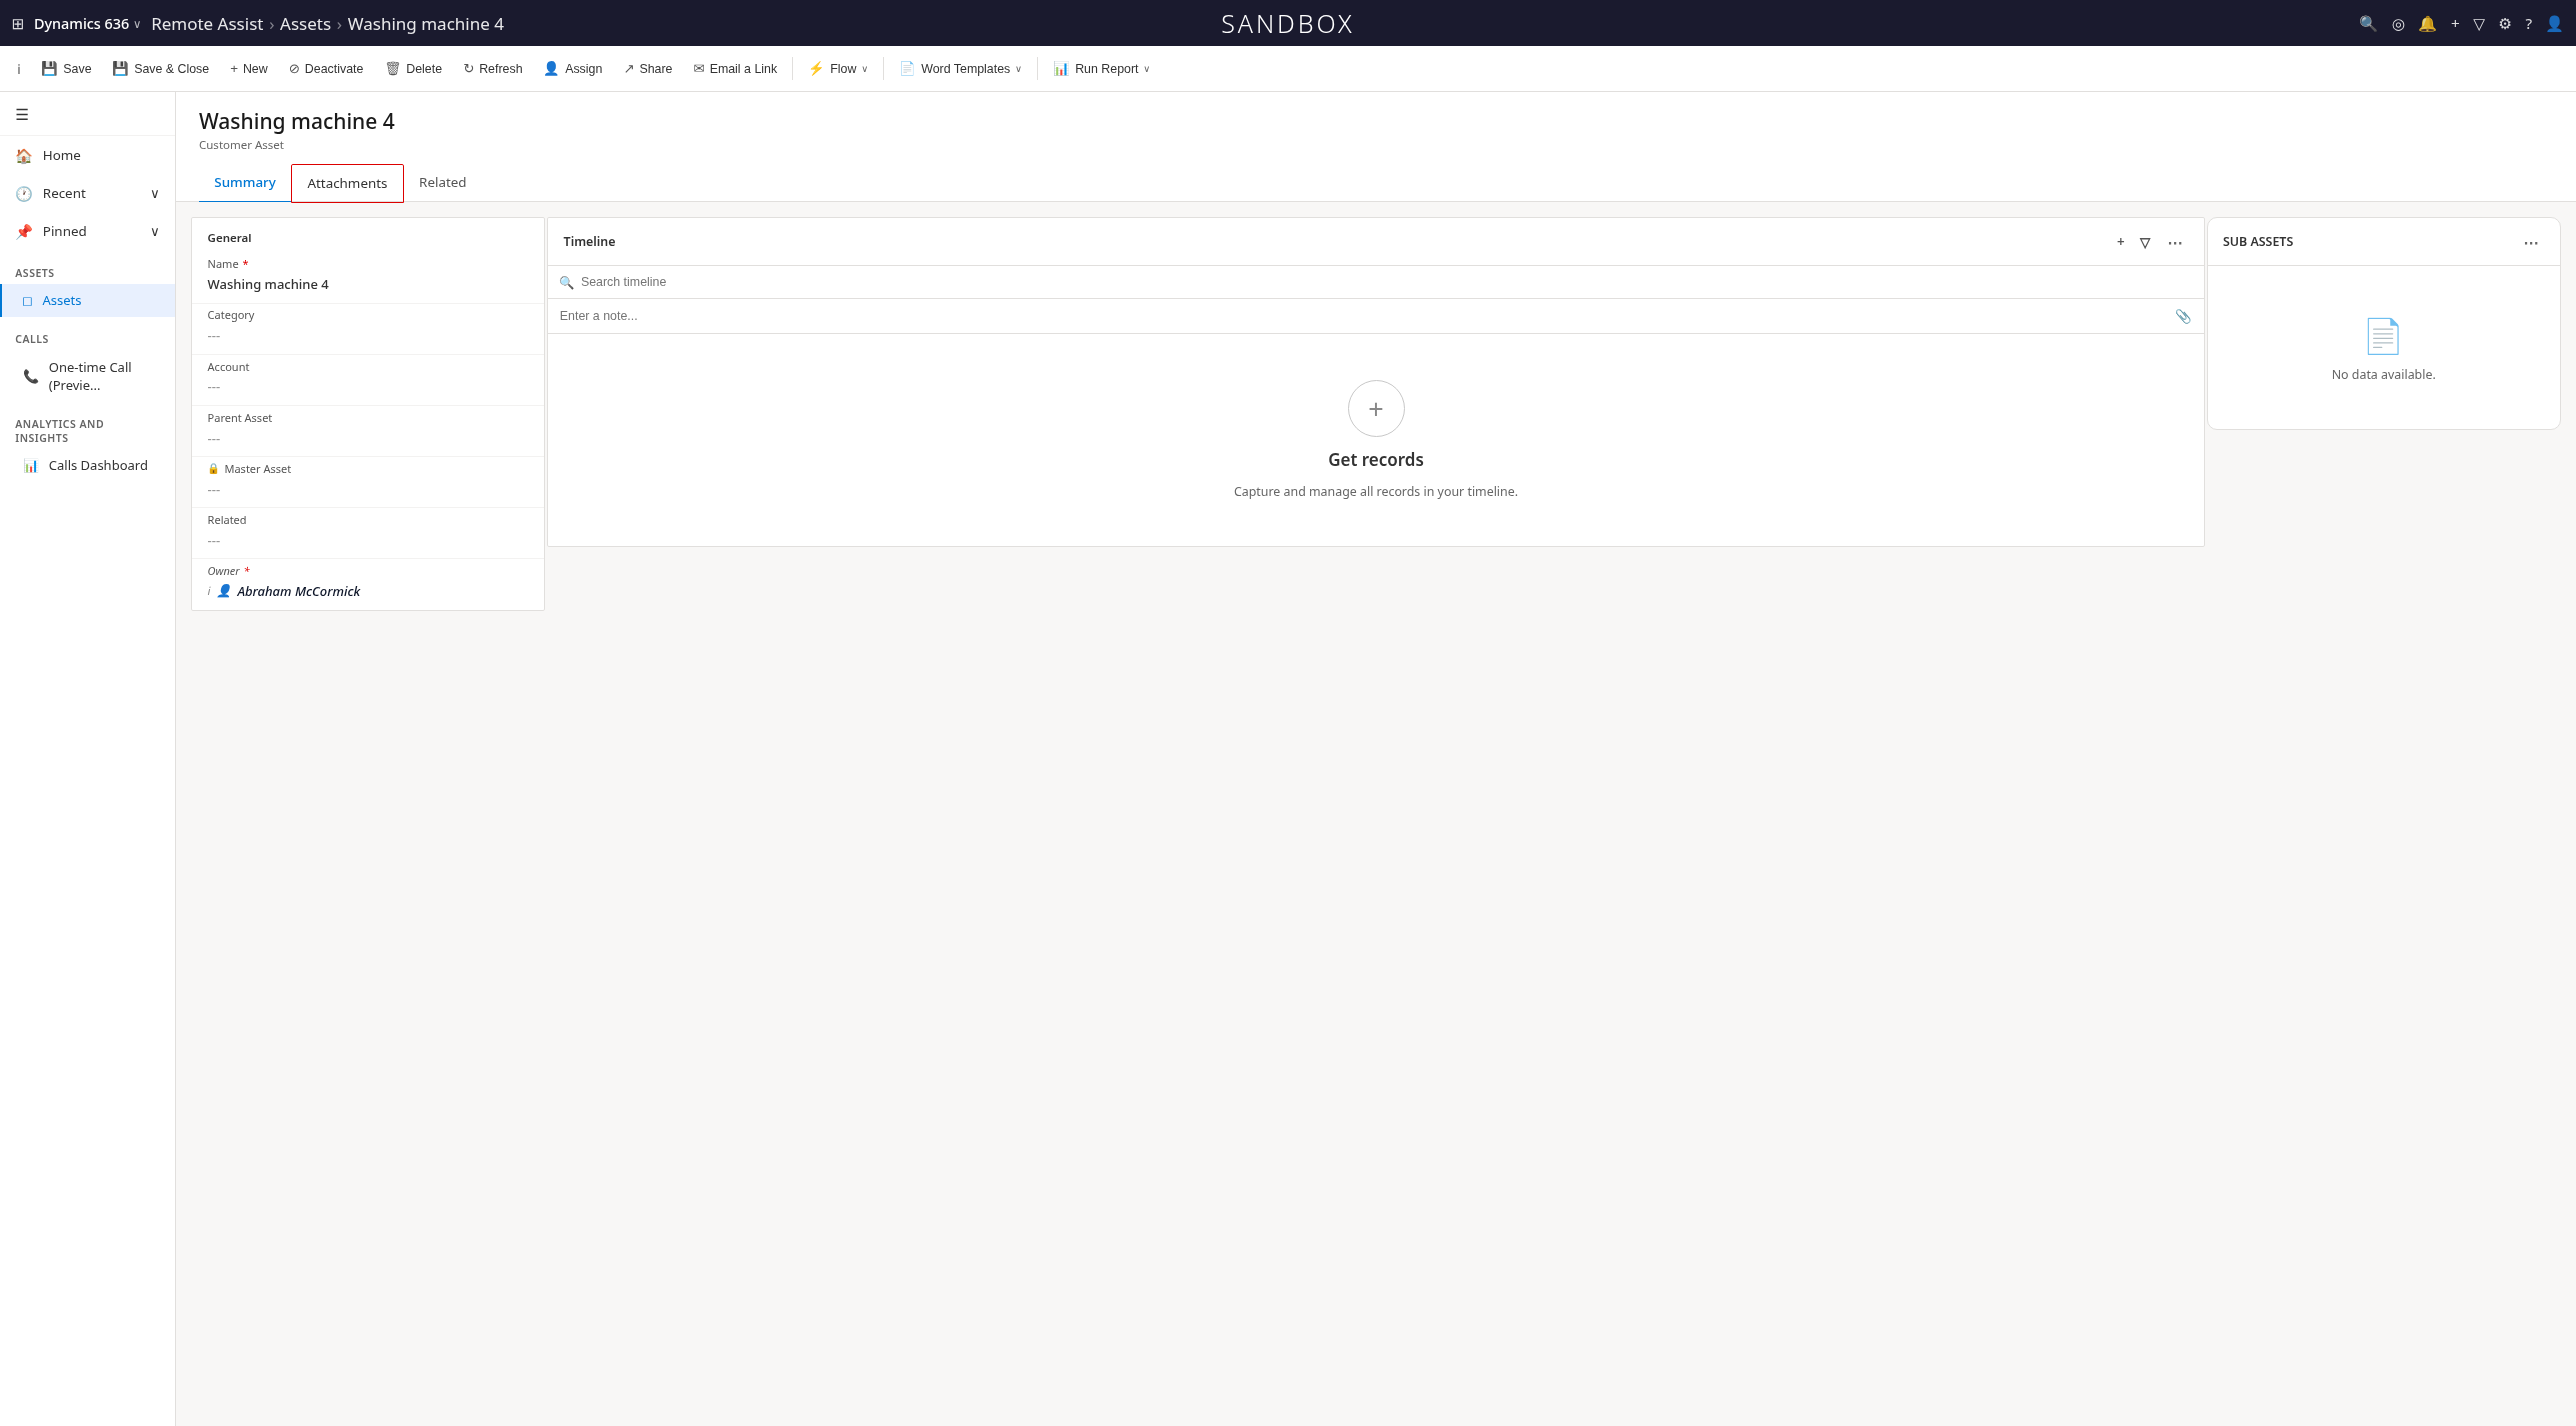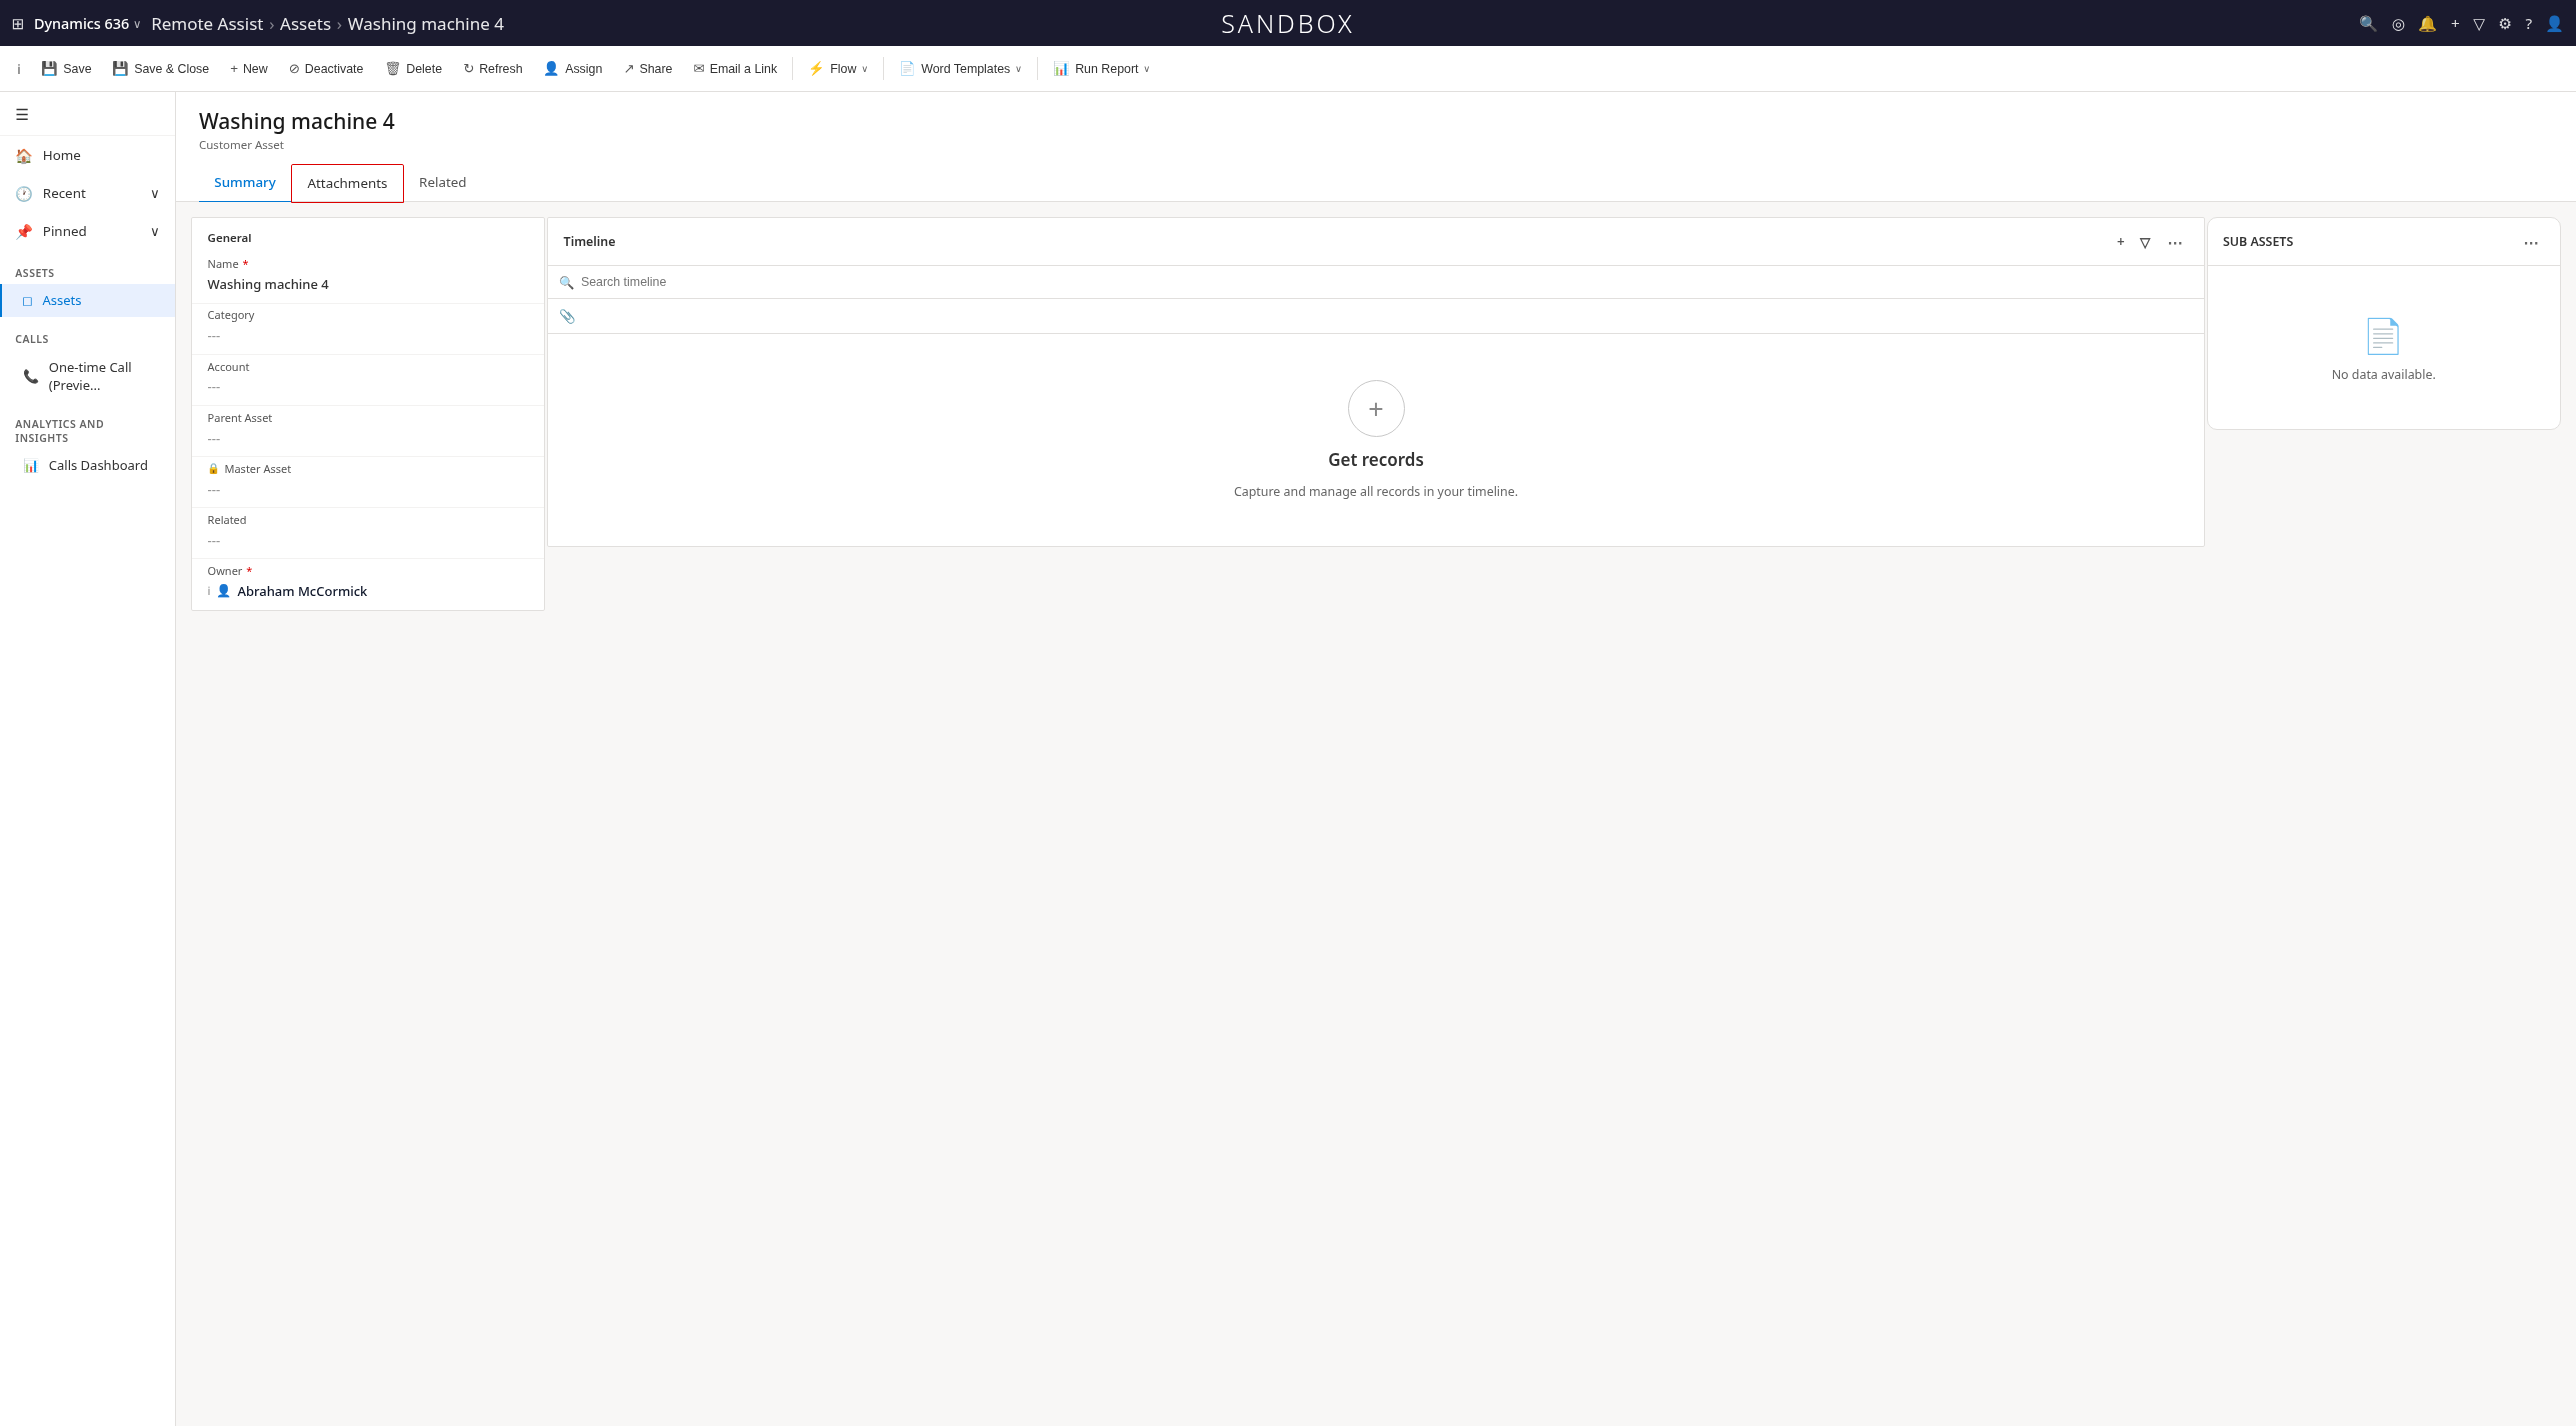--- a/index.html
+++ b/index.html
@@ -169,21 +169,21 @@
       padding: 11.5px 15.3px 7.7px 15.3px;
       font-size: 11.5px;
       font-weight: 600;
       color: #333;
       text-transform: none;
     }
     .field-row {
       padding: 3.8px 15.3px 7.7px 15.3px;
       border-bottom: 1px solid #f3f2f1;
     }
-    .field-row:last-child { border-bottom: none; }
+    .field-row:last-child { border-bottom: none; font-style: italic; }
     .field-label {
       font-size: 11px;
       color: #555;
       margin-bottom: 1.9px;
       display: flex;
       align-items: center;
       gap: 3.8px;
     }
     .field-label .required { color: #d00; }
     .field-label .lock-icon { font-size: 10.5px; color: #888; }
@@ -480,20 +480,21 @@
             <span class="panel-header-icon">+</span>
             <span class="panel-header-icon">▽</span>
             <span class="panel-header-icon dots-menu">⋯</span>
           </div>
         </div>
         <div class="timeline-search">
           <span class="search-icon">🔍</span>
           <input type="text" placeholder="Search timeline" style="">
         </div>
         <div class="timeline-note-input">
+          <input type="text" placeholder="Enter a note..." style="">
           <span class="note-attach-icon">📎</span>
         </div>
         <div class="timeline-empty">
           <div class="timeline-add-circle">+</div>
           <div class="timeline-get-started">Get records</div>
           <div class="timeline-caption">Capture and manage all records in your timeline.</div>
         </div>
       </div>
 
       <div class="panel panel-subassets">

